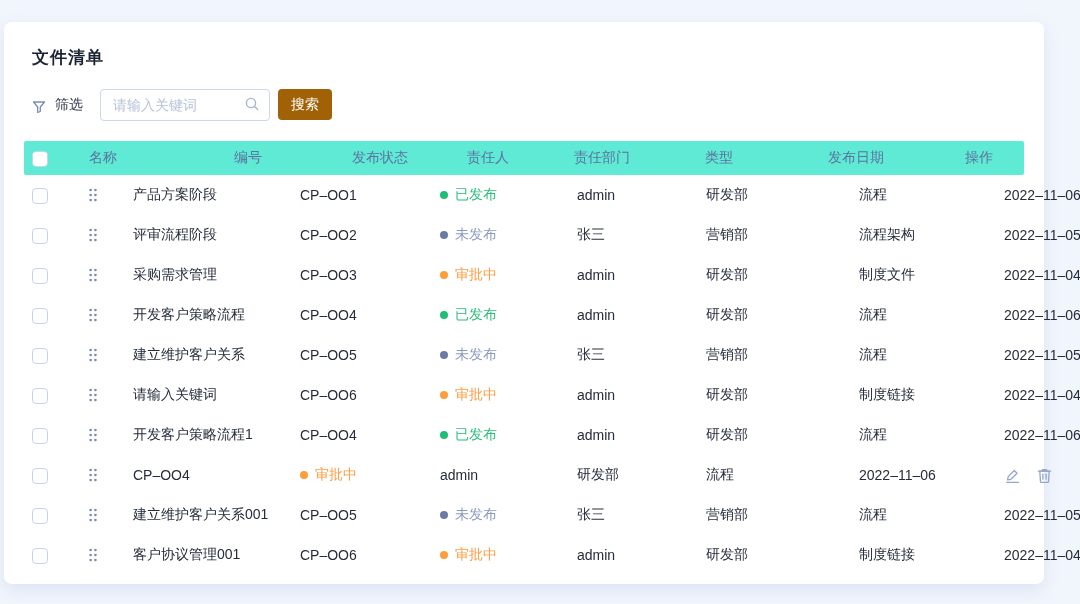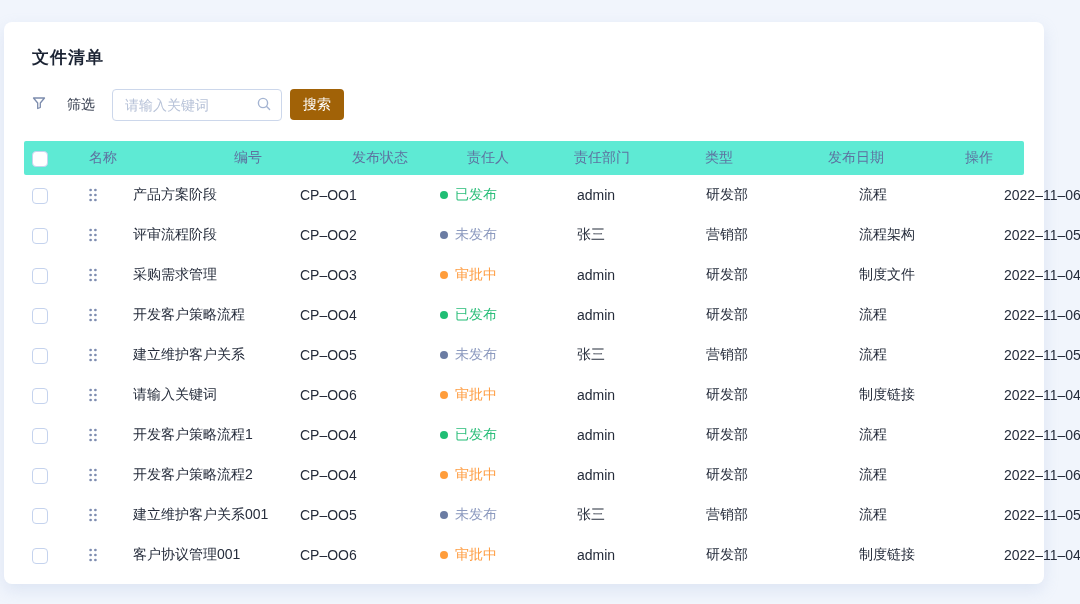--- a/index.html
+++ b/index.html
@@ -27,22 +27,22 @@
   }
   
   .toolbar {
     display: flex;
     align-items: center;
     margin: 20px 0 0 28px;
     height: 31px;
   }
   .filter {
     display: flex;
-    align-items: flex-start;
-    gap: 21px;
+    align-items: flex-end;
+    gap: 9px;
     font-size: 14px;
     color: #2E3648;
     cursor: pointer;
   }
   .filter svg { display: block; }
   .search-box {
     position: relative;
     margin-left: 17px;
     width: 170px; height: 32px;
   }
@@ -464,21 +464,20 @@
         <svg width="10" height="14" viewBox="0 0 10 14" fill="#7E8DB0">
           <circle cx="2.6" cy="2" r="1.35"></circle>
                 <circle cx="7.4" cy="2" r="1.35"></circle>
           <circle cx="2.6" cy="7" r="1.35"></circle>
                 <circle cx="7.4" cy="7" r="1.35"></circle>
           <circle cx="2.6" cy="12" r="1.35"></circle>
                 <circle cx="7.4" cy="12" r="1.35"></circle>
         </svg>
       </span>
     </div>
-    <div>开发客户策略流程2</div>
     <div>CP–OO4</div>
     <div class="status-cell">
       <span class="status-dot" style="background: rgb(255, 157, 59);"></span>
       <span style="color: rgb(255, 157, 66);">审批中</span>
     </div>
     <div>admin</div>
     <div>研发部</div>
     <div>流程</div>
     <div>2022–11–06</div>
     <div class="actions">

